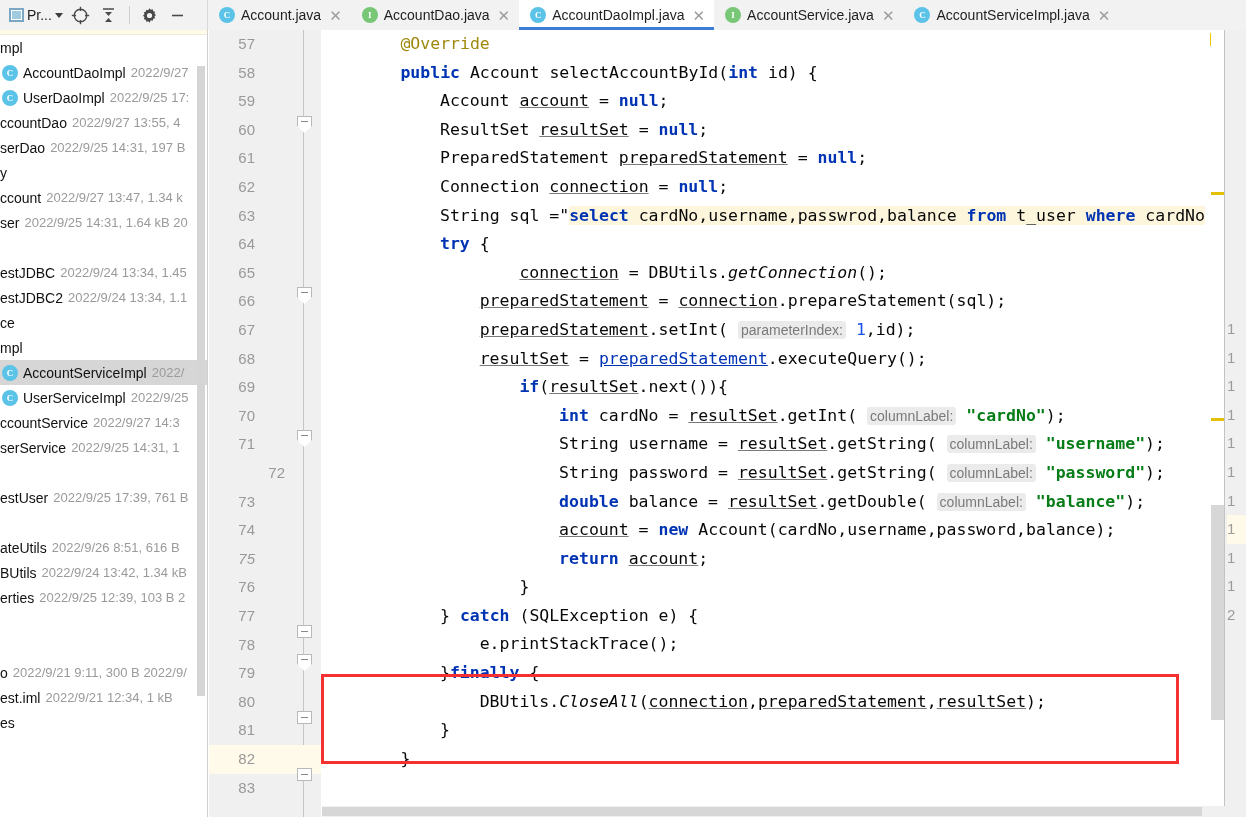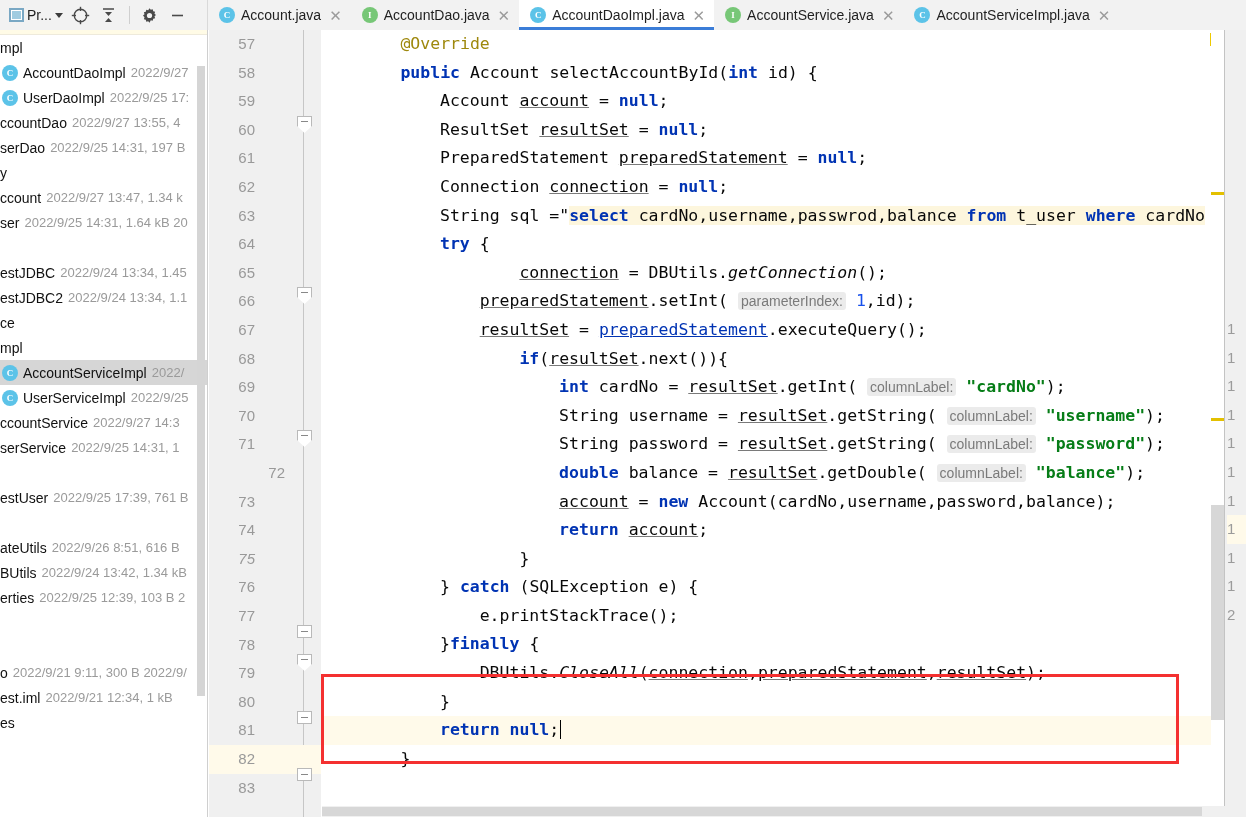--- a/index.html
+++ b/index.html
@@ -456,36 +456,36 @@
       <div class="lines" id="codelines">
           <div class="ln"><span class="ctext" style="left:79.4px"><span class="ann">@Override</span></span></div>
           <div class="ln"><span class="ctext" style="left:79.4px"><span class="kw">public</span> Account selectAccountById(<span class="kw">int</span> id) {</span></div>
           <div class="ln"><span class="ctext" style="left:119.0px">Account <span class="fld">account</span> = <span class="kw">null</span>;</span></div>
           <div class="ln"><span class="ctext" style="left:119.0px">ResultSet <span class="fld">resultSet</span> = <span class="kw">null</span>;</span></div>
           <div class="ln"><span class="ctext" style="left:119.0px">PreparedStatement <span class="fld">preparedStatement</span> = <span class="kw">null</span>;</span></div>
           <div class="ln"><span class="ctext" style="left:119.0px">Connection <span class="fld">connection</span> = <span class="kw">null</span>;</span></div>
           <div class="ln"><span class="ctext" style="left:119.0px">String sql ="<span class="sqlbg"><span class="sqlkw">select</span> cardNo,username,passwrod,balance <span class="sqlkw">from</span> t_user <span class="sqlkw">where</span> cardNo</span></span></div>
           <div class="ln"><span class="ctext" style="left:119.0px"><span class="kw">try</span> {</span></div>
           <div class="ln"><span class="ctext" style="left:198.4px"><span class="fld">connection</span> = DBUtils.<span class="stat">getConnection</span>();</span></div>
+          <div class="ln"><span class="ctext" style="left:158.7px"><span class="fld">preparedStatement</span> = <span class="fld">connection</span>.prepareStatement(sql);</span></div>
           <div class="ln"><span class="ctext" style="left:158.7px"><span class="fld">preparedStatement</span>.setInt( <span class="hint">parameterIndex:</span> <span class="num-lit">1</span>,id);</span></div>
           <div class="ln"><span class="ctext" style="left:158.7px"><span class="fld">resultSet</span> = <span class="lnk">preparedStatement</span>.executeQuery();</span></div>
           <div class="ln"><span class="ctext" style="left:198.4px"><span class="kw">if</span>(<span class="fld">resultSet</span>.next()){</span></div>
           <div class="ln"><span class="ctext" style="left:238.1px"><span class="kw">int</span> cardNo = <span class="fld">resultSet</span>.getInt( <span class="hint">columnLabel:</span> <span class="str">"cardNo"</span>);</span></div>
           <div class="ln"><span class="ctext" style="left:238.1px">String username = <span class="fld">resultSet</span>.getString( <span class="hint">columnLabel:</span> <span class="str">"username"</span>);</span></div>
           <div class="ln"><span class="ctext" style="left:238.1px">String password = <span class="fld">resultSet</span>.getString( <span class="hint">columnLabel:</span> <span class="str">"password"</span>);</span></div>
           <div class="ln"><span class="ctext" style="left:238.1px"><span class="kw">double</span> balance = <span class="fld">resultSet</span>.getDouble( <span class="hint">columnLabel:</span> <span class="str">"balance"</span>);</span></div>
           <div class="ln"><span class="ctext" style="left:238.1px"><span class="fld">account</span> = <span class="kw">new</span> Account(cardNo,username,password,balance);</span></div>
           <div class="ln"><span class="ctext" style="left:238.1px"><span class="kw">return</span> <span class="fld">account</span>;</span></div>
           <div class="ln"><span class="ctext" style="left:198.4px">}</span></div>
           <div class="ln"><span class="ctext" style="left:119.0px">} <span class="kw">catch</span> (SQLException e) {</span></div>
           <div class="ln"><span class="ctext" style="left:158.7px">e.printStackTrace();</span></div>
           <div class="ln"><span class="ctext" style="left:119.0px">}<span class="kw">finally</span> {</span></div>
           <div class="ln"><span class="ctext" style="left:158.7px">DBUtils.<span class="stat">CloseAll</span>(<span class="fld">connection</span>,<span class="fld">preparedStatement</span>,<span class="fld">resultSet</span>);</span></div>
           <div class="ln"><span class="ctext" style="left:119.0px">}</span></div>
-          <div class="ln hl"><span class="ctext" style="left:119.0px"><span class="kw">return</span> <span class="kw">null</span>;<span style="border-left:1.5px solid #000;margin-left:1px;"></span></span></div>
           <div class="ln"><span class="ctext" style="left:79.4px">}</span></div>
         </div>
     </div>
 
     <div class="redbox" style="left:112px; top:644px; width:858px; height:90px;"></div>
   </div>
 
   <div class="warnsq"></div>
   <div class="markerbar">
     <div class="mk" style="top:162px"></div>

